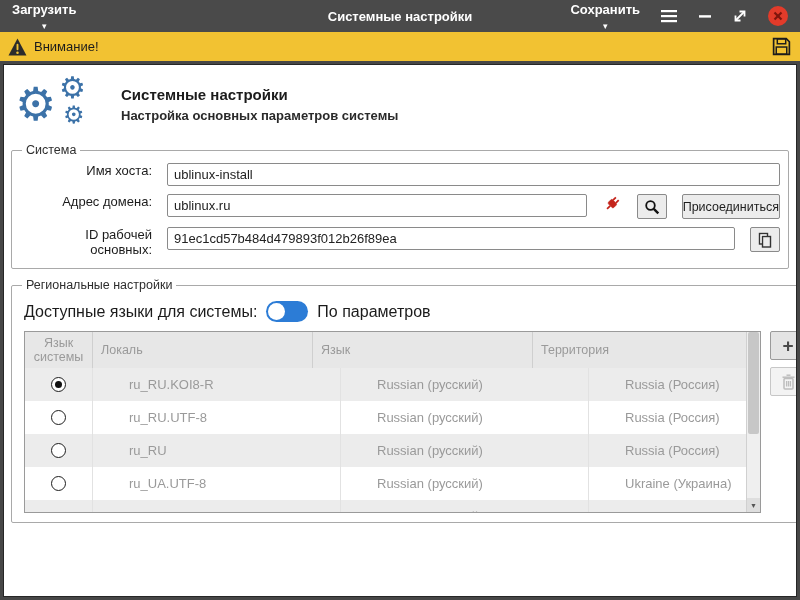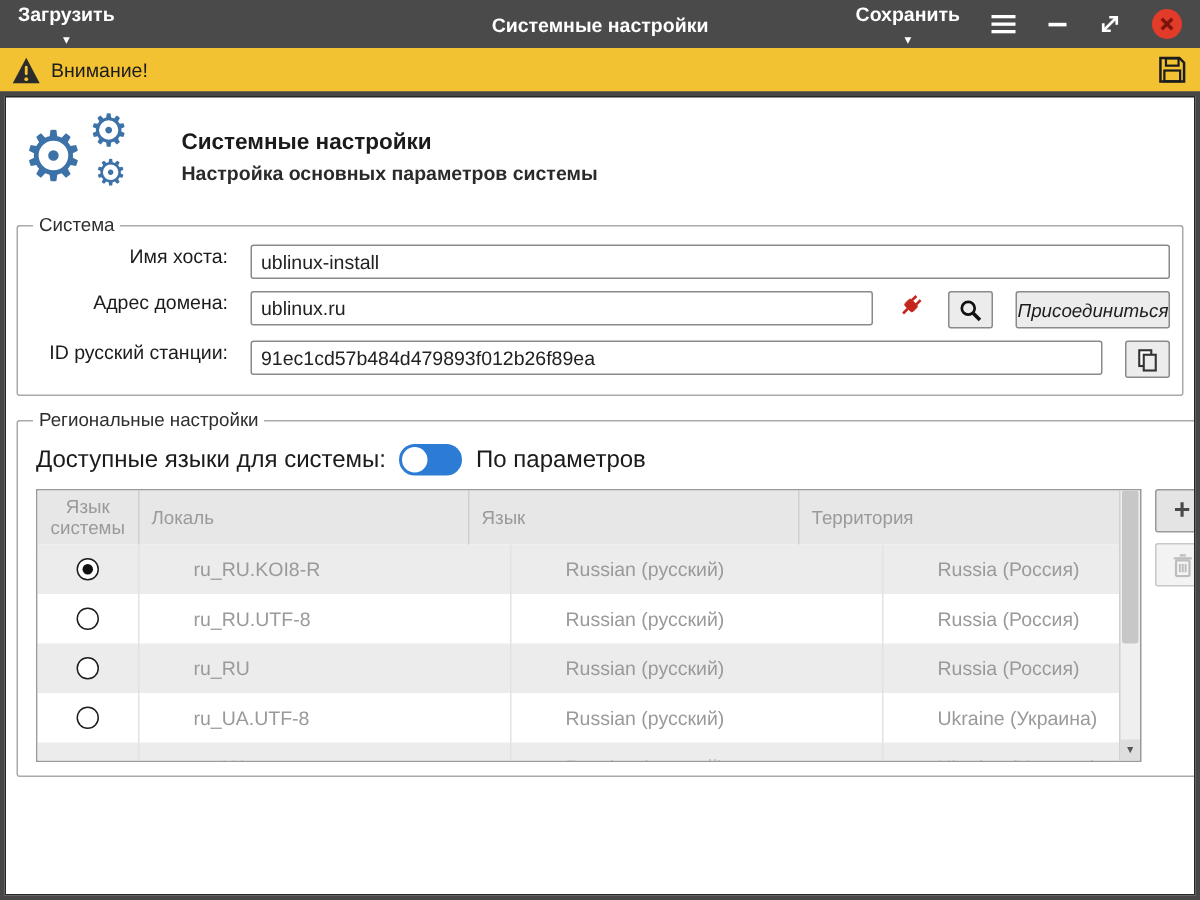--- a/index.html
+++ b/index.html
@@ -45,21 +45,21 @@
   .form-row:last-child { margin-bottom:2px; }
   .f-label { width:132px; flex:0 0 auto; text-align:right; font-size:13px; color:#1b1b1b; }
   input[type="text"] { height:23px; border:1px solid #8a8a8a; border-radius:2px; padding:2px 6px;
     font-family:inherit; font-size:13px; color:#222; background:#fff; }
   .grow { flex:1; min-width:0; }
   .hwid { color:#6b6b6b; }
 
   .btn { height:25px; border:1px solid #8a8a8a; background:#ececec; border-radius:2px;
     font-family:inherit; font-size:12.5px; color:#1d1d1d; cursor:pointer;
     display:flex; align-items:center; justify-content:center; }
-  .btn-join { padding:0 0;font-style:italic; }
+  .btn-join { padding:0 0; }
   .btn-sq { width:30px; flex:0 0 auto; }
 
   .select { height:25px; width:292px; flex:0 0 auto; border:1px solid #8a8a8a; border-radius:2px;
     background:#fff; display:flex; align-items:center; cursor:pointer; overflow:hidden; }
   .select-value { flex:1; padding:0 7px; font-size:13px; color:#222; white-space:nowrap; }
   .select-arrow { width:23px; align-self:stretch; border-left:1px solid #8a8a8a; background:#e3e3e3;
     display:flex; align-items:center; justify-content:center; font-size:9px; color:#1d1d1d; }
 
   
   .toggle-row { display:flex; align-items:center; gap:9px; margin:3px 0 9px 4px; }
@@ -199,21 +199,21 @@
           <button class="btn btn-sq">
             <svg width="16" height="16" viewBox="0 0 16 16">
               <circle cx="6.5" cy="6.5" r="4.3" fill="none" stroke="#111" stroke-width="1.8"></circle>
               <line x1="9.8" y1="9.8" x2="14.3" y2="14.3" stroke="#111" stroke-width="2.4"></line>
             </svg>
           </button>
           <button class="btn btn-join">Присоединиться</button>
         </div>
 
         <div class="form-row">
-          <label class="f-label">ID русский станции:</label>
+          <label class="f-label">ID рабочей основных:</label>
           <input type="text" class="grow hwid" readonly="" value="91ec1cd57b484d479893f012b26f89ea" style="">
           <button class="btn btn-sq">
             <svg width="16" height="16" viewBox="0 0 16 16">
               <rect x="2.5" y="1.5" width="8" height="10.5" fill="#fff" stroke="#333" stroke-width="1.4"></rect>
               <rect x="5.5" y="4.5" width="8" height="10.5" fill="#ececec" stroke="#333" stroke-width="1.4"></rect>
             </svg>
           </button>
         </div>
       </fieldset>
 

